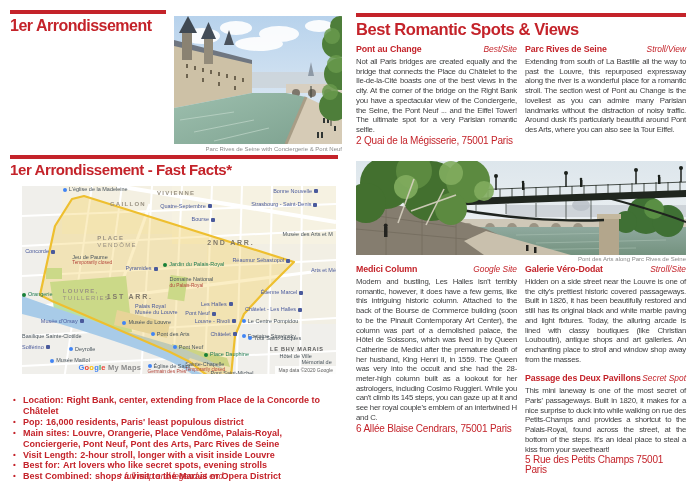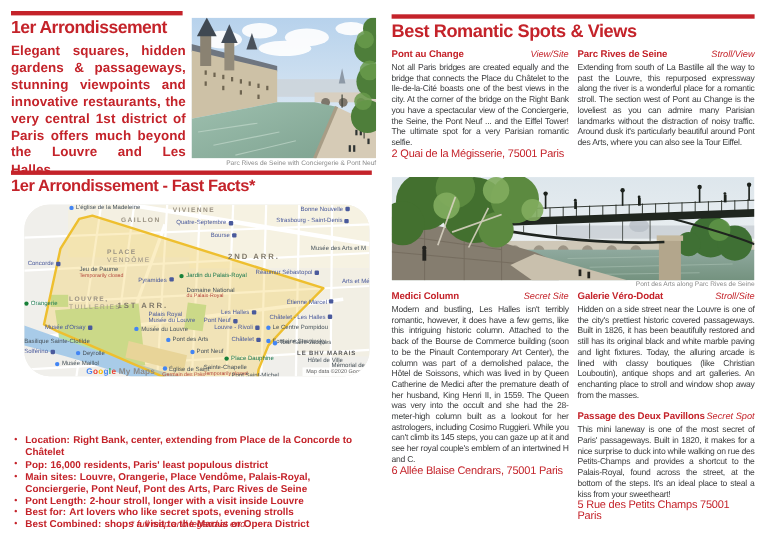--- a/index.html
+++ b/index.html
@@ -11,21 +11,21 @@
 
   
   #l-rule1{left:10px;top:10px;width:156px;}
   #l-title{left:10px;top:17px;font-size:16px;font-weight:bold;letter-spacing:-0.5px;color:#c4232a;}
   #l-intro{left:10px;top:39px;width:159px;font-size:12.2px;font-weight:bold;line-height:15.4px;
            text-align:justify;color:#c4232a;letter-spacing:0.1px;}
   #l-photo{left:174px;top:16px;width:168px;height:128px;overflow:hidden;}
   #l-photo-caption{left:174px;top:146px;width:168px;text-align:right;font-size:6px;color:#8a8a8a;}
   #l-rule2{left:10px;top:155px;width:328px;}
   #l-h2{left:10px;top:161px;font-size:15px;font-weight:bold;letter-spacing:-0.4px;color:#c4232a;}
-  #map{left:22px;top:186px;width:314px;height:156px;background:#f0efeb;overflow:hidden;border-radius:23px;}
+  #map{left:22px;top:186px;width:314px;height:188px;background:#f0efeb;overflow:hidden;}
   #map svg{position:absolute;inset:0;}
   .map-labels{position:absolute;inset:0;}
   .mlbl{position:absolute;font-size:5.5px;line-height:1.2;color:#49545c;white-space:nowrap;}
   .mlbl .sub{display:block;font-weight:normal;}
   .c-area{font-size:6px;font-weight:bold;letter-spacing:1.3px;color:#9a9283;}
   .c-arr{font-size:7px;font-weight:bold;letter-spacing:1.8px;color:#80796a;}
   .c-poi{color:#49545c;}
   .c-poi .sub{color:#b3443a;font-size:4.8px;}
   .c-gpoi{color:#1d7a50;}
   .c-metro{color:#4a5a9c;}
@@ -64,21 +64,20 @@
   #r-photo{left:356px;top:161px;width:330px;height:94px;overflow:hidden;}
   #r-photo-caption{left:356px;top:256px;width:330px;text-align:right;font-size:6px;color:#8a8a8a;}
 </style>
 </head>
 <body>
 
 <div id="page">
 
   <div class="abs rule" id="l-rule1"></div>
   <h1 class="abs" id="l-title">1er Arrondissement</h1>
-  <p class="abs" id="l-intro">Elegant squares, hidden gardens &amp; passageways, stunning viewpoints and innovative restaurants, the very central 1st district of Paris offers much beyond the Louvre and Les Halles...</p>
 
   <figure class="abs" id="l-photo">
     <svg width="168" height="128" viewBox="0 0 168 128" preserveAspectRatio="none">
       <defs>
         <linearGradient id="sky1" x1="0" y1="0" x2="0" y2="1">
           <stop offset="0" stop-color="#b7d2ec"></stop>
             <stop offset="1" stop-color="#e9f0f6"></stop>
         </linearGradient>
         <linearGradient id="water1" x1="0" y1="0" x2="1" y2="1">
           <stop offset="0" stop-color="#9dbfae"></stop>
@@ -242,34 +241,34 @@
         <div class="mlbl c-poi" style="left: 40%; top: 94%;"><span class="pin b"></span><span>Église de Saint</span><span class="sub">Germain des Prés</span></div>
         <div class="mlbl c-poi" style="left: 60%; top: 98%;"><span>Pont Saint-Michel</span></div>
       </div>
     <div class="map-attr">Map data ©2020 Google</div>
   </div>
 
   <ul class="abs" id="facts">
     <li><b>Location:</b><span>Right Bank, center, extending from Place de la Concorde to Châtelet</span></li>
     <li><b>Pop:</b><span>16,000 residents, Paris' least populous district</span></li>
     <li><b>Main sites:</b><span>Louvre, Orangerie, Place Vendôme, Palais-Royal, Conciergerie, Pont Neuf, Pont des Arts, Parc Rives de Seine</span></li>
-    <li><b>Pont Length:</b><span>2-hour stroll, longer with a visit inside Louvre</span></li>
+    <li><b>Visit Length:</b><span>2-hour stroll, longer with a visit inside Louvre</span></li>
     <li><b>Best for:</b><span>Art lovers who like secret spots, evening strolls</span></li>
     <li><b>Best Combined:</b><span>shops a visit to the Marais or Opera District</span></li>
   </ul>
   <div class="abs" id="l-footnote">* full map and legend at end</div>
 
   <div class="abs rule" id="r-rule"></div>
   <h1 class="abs" id="r-title">Best Romantic Spots &amp; Views</h1>
 
   <div class="abs cols" id="r-row1">
     <article class="sec">
       <div class="sec-head">
         <h3>Pont au Change</h3>
-        <em>View/Site</em>
+        <em>Best/Site</em>
       </div>
       <p class="sec-body">Not all Paris bridges are created equally and the bridge that connects the Place du Châtelet to the Ile-de-la-Cité boasts one of the best views in the city. At the corner of the bridge on the Right Bank you have a spectacular view of the Conciergerie, the Seine, the Pont Neuf ... and the Eiffel Tower! The ultimate spot for a very Parisian romantic selfie.</p>
       <div class="sec-address">2 Quai de la Mégisserie, 75001 Paris</div>
     </article>
     <article class="sec">
       <div class="sec-head">
         <h3>Parc Rives de Seine</h3>
         <em>Stroll/View</em>
       </div>
       <p class="sec-body">Extending from south of La Bastille all the way to past the Louvre, this repurposed expressway along the river is a wonderful place for a romantic stroll. The section west of Pont au Change is the loveliest as you can admire many Parisian landmarks without the distraction of noisy traffic. Around dusk it's particularly beautiful around Pont des Arts, where you can also see la Tour Eiffel.</p>
@@ -405,21 +404,21 @@
         <line x1="55" y1="50" x2="100" y2="34"></line>
       </g>
     </svg>
   </figure>
   <div class="abs" id="r-photo-caption">Pont des Arts along Parc Rives de Seine</div>
 
   <div class="abs cols" id="r-row2">
     <article class="sec">
       <div class="sec-head">
         <h3>Medici Column</h3>
-        <em>Secret Site</em>
+        <em>Google Site</em>
       </div>
       <p class="sec-body">Modern and bustling, Les Halles isn't terribly romantic, however, it does have a few gems, like this intriguing historic column. Attached to the back of the Bourse de Commerce building (soon to be the Pinault Contemporary Art Center), the column was part of a demolished palace, the Hôtel de Soissons, which was lived in by Queen Catherine de Medici after the premature death of her husband, King Henri II, in 1559. The Queen was very into the occult and she had the 28-meter-high column built as a lookout for her astrologers, including Cosimo Ruggieri. While you can't climb its 145 steps, you can gaze up at it and see her royal couple's emblem of an intertwined H and C.</p>
       <div class="sec-address">6 Allée Blaise Cendrars, 75001 Paris</div>
     </article>
     <div class="col">
       <article class="sec">
         <div class="sec-head">
           <h3>Galerie Véro-Dodat</h3>
           <em>Stroll/Site</em>
         </div>

